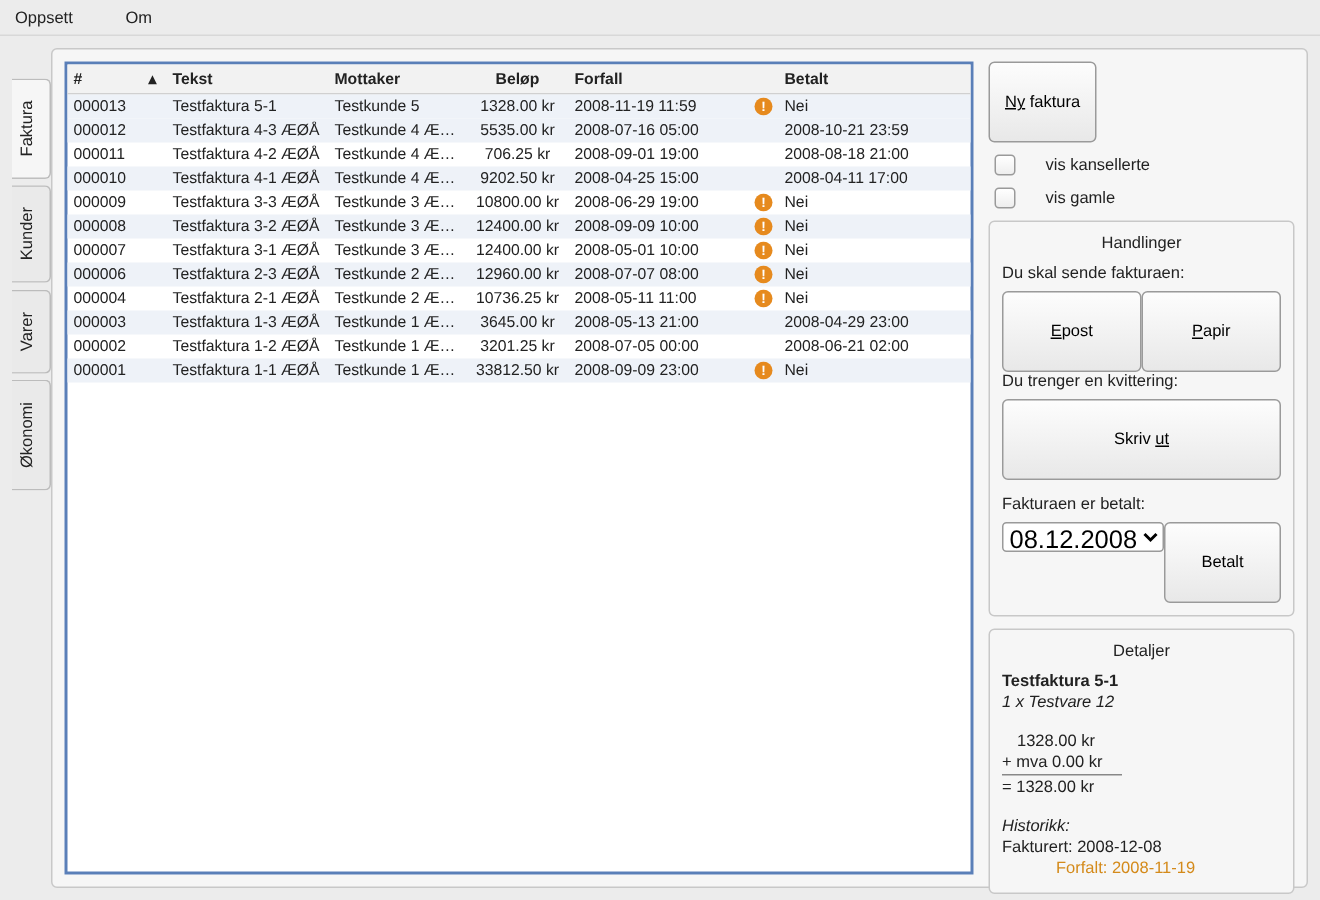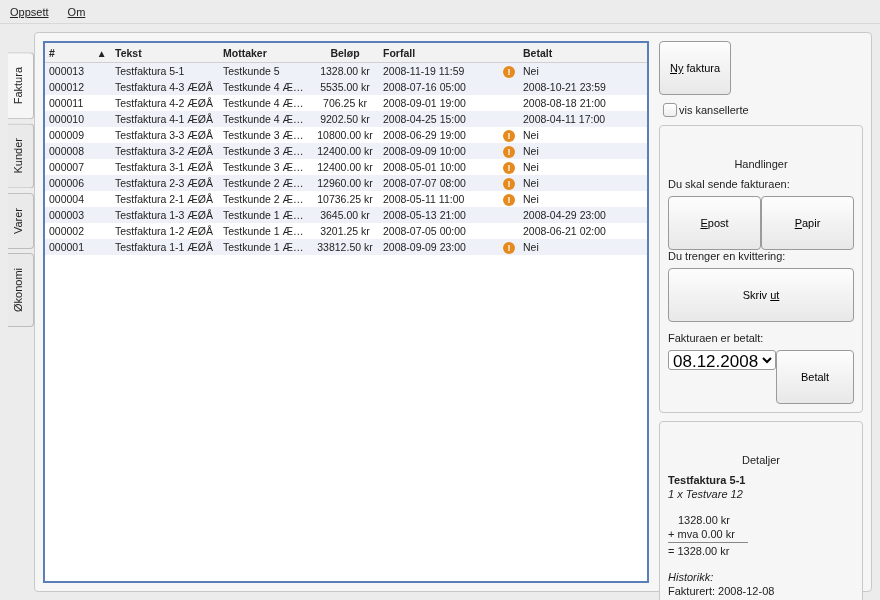--- a/index.html
+++ b/index.html
@@ -1,18 +1,18 @@
 <!DOCTYPE html>
 <html><head>
 <meta charset="utf-8">
 <style>
 * { box-sizing: border-box; margin: 0; padding: 0; }
 body { font-family: Verdana, sans-serif; font-size: 11px; background: #ececec; color: #222; width: 880px; height: 600px; overflow: hidden; }
 .menubar { height: 24px; line-height: 24px; padding: 0 10px; background: #ececec; border-bottom: 1px solid #d8d8d8; }
-.menubar span { margin-right: 16px; text-decoration: underline; cursor: default; text-align: right; }
+.menubar span { margin-right: 32px; cursor: default; text-align: right; }
 .workspace { display: flex; height: 576px; padding: 8px; gap: 0; }
 .tabs { display: flex; flex-direction: column; width: 26px; margin-top: 20px; }
 .tab { writing-mode: vertical-rl; transform: rotate(180deg); padding: 14px 4px; text-align: center; background: #eaeaea; border: 1px solid #bcbcbc; border-right: none; border-radius: 4px 0 0 4px; margin-bottom: 4px; cursor: default; font-size: 11px; }
 .tab.active { background: #f6f6f6; }
 .panel { flex: 1; background: #f6f6f6; border: 1px solid #c8c8c8; border-radius: 4px; display: flex; padding: 8px; gap: 10px; }
 .tablewrap { flex: 1; border: 2px solid #5a7fb8; background: #fff; display: flex; flex-direction: column; }
 .thead, .trow { display: flex; align-items: center; height: 16px; font-size: 10.5px; }
 .thead { background: #f2f2f2; border-bottom: 1px solid #d0d0d0; font-weight: bold; height: 20px; }
 .thead div, .trow div { padding: 0 4px; overflow: hidden; white-space: nowrap; text-overflow: ellipsis; }
 .c-num { width: 50px; }
@@ -22,24 +22,24 @@
 .c-amt { width: 68px; text-align: center; }
 .c-due { width: 120px; }
 .c-warn { width: 20px; text-align: center; }
 .c-paid { flex: 1; }
 .trow:nth-child(even) { background: #eef2f8; }
 .trow.sel { background: #eef2f8; }
 .warn-icon { display: inline-block; width: 12px; height: 12px; border-radius: 50%; background: #e68a1e; color: #fff; font-size: 9px; line-height: 12px; text-align: center; font-weight: bold; }
 .right { width: 204px; display: flex; flex-direction: column; gap: 8px; }
 .btn { background: linear-gradient(#fdfdfd,#e8e8e8); border: 1px solid #9a9a9a; border-radius: 4px; padding: 20px 10px; font-size: 11px; cursor: default; text-align: center; }
 .btn.full { width: 100%; }
-.checkline { display: flex; align-items: center; gap: 2px; padding-left: 4px; }
+.checkline { display: flex; align-items: center; gap: 20px; padding-left: 4px; }
 .chk { width: 14px; height: 14px; border: 1px solid #9a9a9a; border-radius: 3px; background: linear-gradient(#fff,#eee); }
 .box { border: 1px solid #c8c8c8; border-radius: 4px; padding: 8px; background: #f6f6f6; }
-.box-title { text-align: center; margin-bottom: 8px; margin-top: 24px; }
+.box-title { text-align: center; margin-bottom: 8px; }
 .row { display: flex; gap: 0; margin-top: 6px; }
 .row .btn { flex: 1; }
 select.date { flex: 1; border: 1px solid #9a9a9a; border-radius: 3px; font-size: 17px; background: #fff; height: 20px; }
 .details-title { font-weight: bold; margin-bottom: 8px; }
 .italic { font-style: italic; }
 .details p { margin-bottom: 2px; }
 .hr { border-bottom: 1px solid #888; width: 80px; margin-bottom: 2px; }
 .orange { color: #d48a1a; padding-left: 36px; }
 .u { text-decoration: underline; }
 </style>
@@ -193,20 +193,24 @@
             <div class="c-paid">Nei</div>
           </div>
         </div>
     </div>
 
     <div class="right">
       <button class="btn" style="align-self:flex-start"><span class="u">Ny</span><span> faktura</span></button>
       <div class="checkline">
         <span class="chk"></span>
         <span>vis kansellerte</span>
+      </div>
+      <div class="checkline">
+        <span class="chk"></span>
+        <span>vis gamle</span>
       </div>
 
       <div class="box">
         <div class="box-title">Handlinger</div>
         <div>Du skal sende fakturaen:</div>
         <div class="row">
           <button class="btn"><span class="u">E</span><span>post</span></button>
           <button class="btn"><span class="u">P</span><span>apir</span></button>
         </div>
         <div style="">Du trenger en kvittering:</div>

